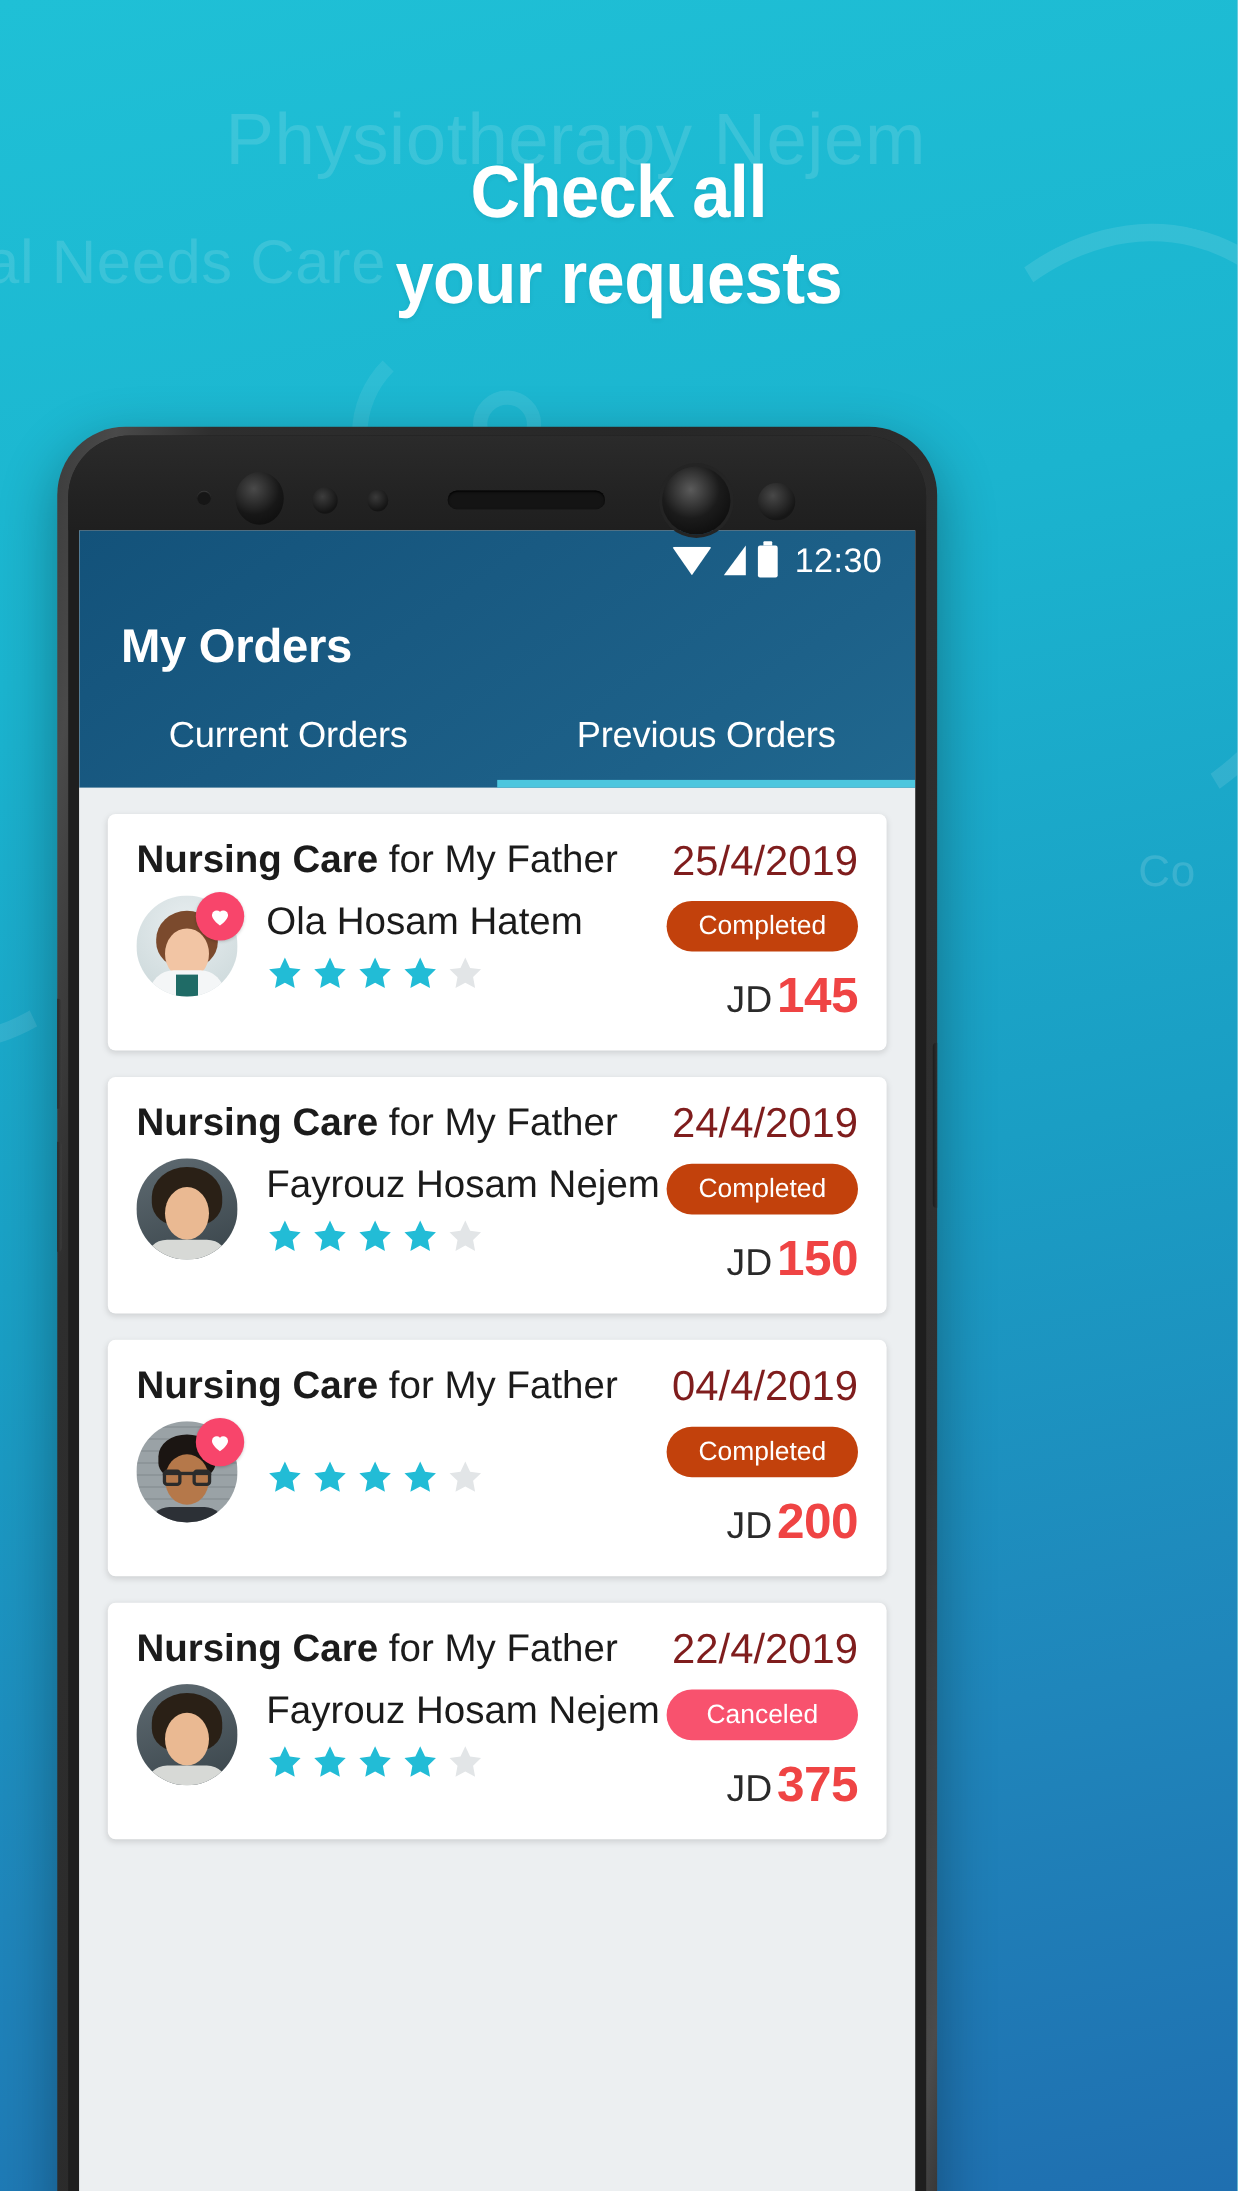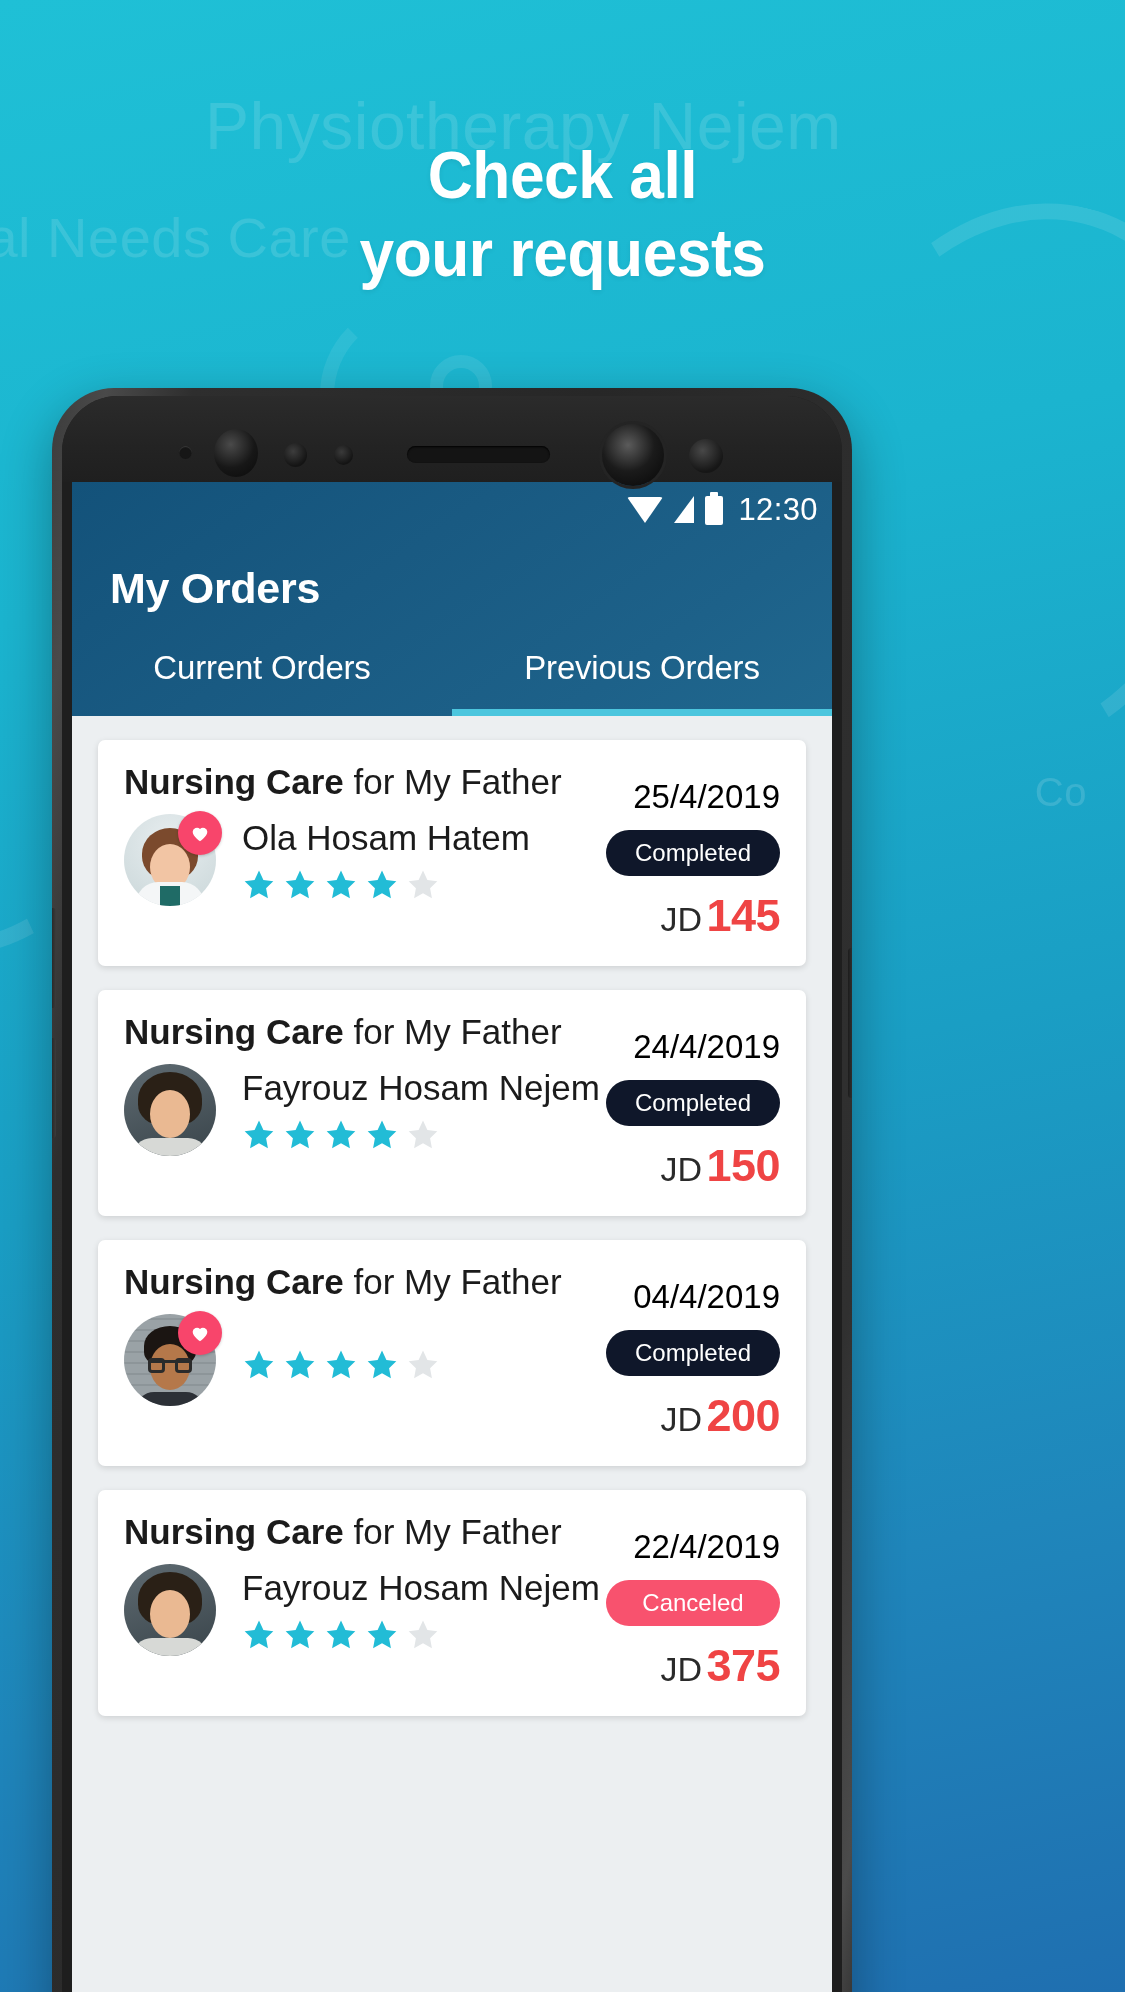--- a/index.html
+++ b/index.html
@@ -120,21 +120,21 @@
 
   .appbar {
     background:linear-gradient(145deg,#13527a 0%,#195a82 40%,#1d6189 75%,#20688f 100%);
     padding:0;
     position:relative;
   }
 
   .statusbar {
     height:56px;
     display:flex; align-items:center; justify-content:flex-end;
-    padding-right:14px; gap:11px;
+    padding-right:30px; gap:11px;
   }
   .ic-wifi {
     width:0; height:0;
     border-left:18px solid transparent;
     border-right:18px solid transparent;
     border-top:26px solid #ffffff;
     border-radius:3px;
   }
   .ic-signal {
     width:0; height:0;
@@ -207,32 +207,32 @@
     display:flex; align-items:center; justify-content:center;
     box-shadow:0 1px 3px rgba(0,0,0,0.2);
   }
   .heart svg { width:22px; height:22px; }
 
   .person-col { margin-left:26px; }
   .person-name { font-size:35px; color:#1b1b1b; white-space:nowrap; }
   .stars { margin-top:10px; display:flex; gap:7px; }
   .star { width:34px; height:34px; display:block; }
 
-  .date { font-size:33px; color:#000000; margin-top:16px; white-space:nowrap; }
+  .date { font-size:38px; color:#7f1d1d; margin-top:0; white-space:nowrap; }
   .badge {
     margin-top:14px;
     border-radius:26px;
     padding:9px 26px;
     font-size:24px;
     color:#ffffff;
     white-space:nowrap;
     min-width:174px;
     text-align:center;
   }
-  .badge.completed { background:#0f172a; }
+  .badge.completed { background:#c2410c; }
   .badge.canceled  { background:#f8526e; }
   .price { margin-top:14px; white-space:nowrap; }
   .price .cur { font-size:34px; color:#2a2a2a; }
   .price .amt { font-size:45px; font-weight:bold; color:#ef4444; letter-spacing:-0.5px; }
 </style>
 </head>
 <body>
 
 <div class="bg">
   <div class="swoosh swoosh-a"></div>

